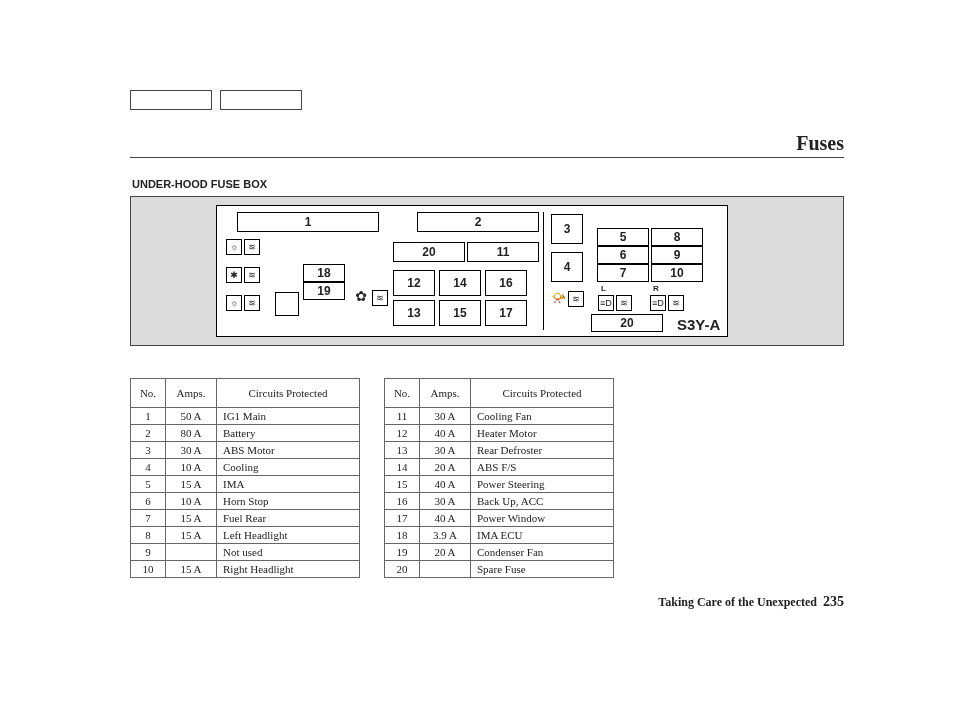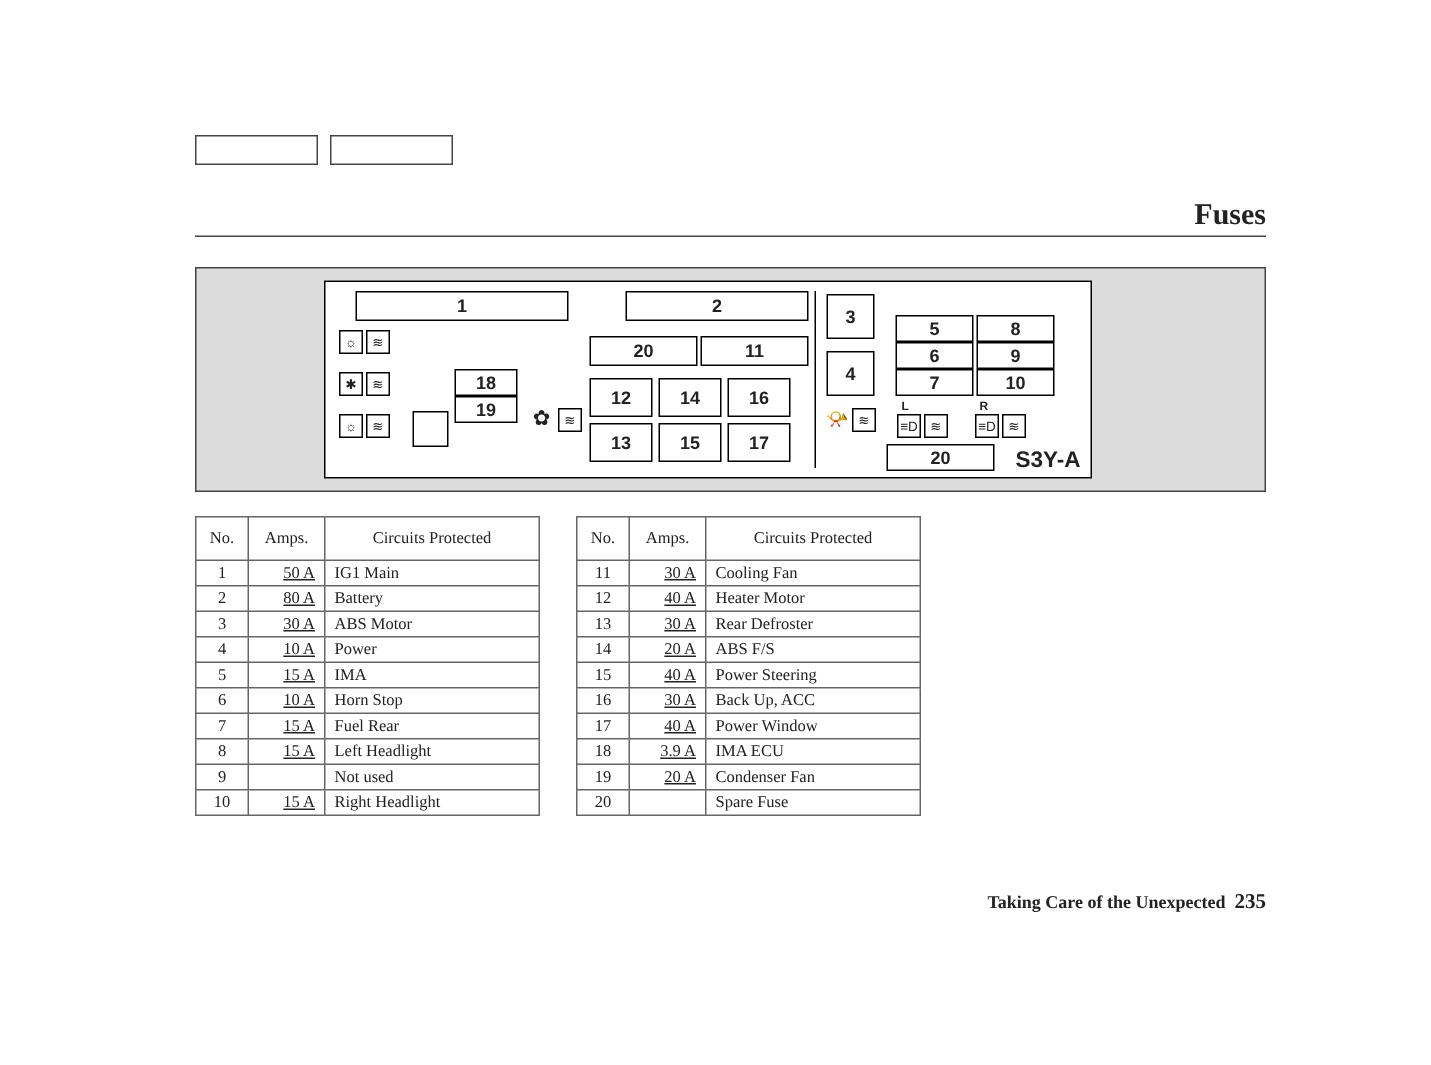--- a/index.html
+++ b/index.html
@@ -84,33 +84,34 @@
     line-height: 14px;
     margin: 1px;
   }
   .tables {
     display: flex;
     gap: 24px;
   }
   table.fuse {
     border-collapse: collapse;
     font-size: 11px;
+    margin-top: 16px;
   }
   table.fuse th, table.fuse td {
     border: 1px solid #666;
     padding: 2px 6px;
     text-align: left;
   }
   table.fuse th {
     font-weight: normal;
     text-align: center;
     padding: 8px 6px;
   }
   table.fuse td.num { text-align: center; width: 22px; }
-  table.fuse td.amp { text-align: right; width: 38px; text-decoration: underline; }
+  table.fuse td.amp { text-align: center; width: 38px; }
   table.fuse td.circ { width: 130px; }
   .footer {
     position: absolute;
     right: 110px;
     bottom: 100px;
     font-size: 12px;
     font-weight: bold;
   }
   .footer .pg { font-size: 14px; margin-top: 40px; }
 </style>
@@ -120,20 +121,21 @@
 <div class="page">
   <div class="top-boxes">
     <div class="tbox"></div>
     <div class="tbox"></div>
   </div>
 
   <div class="header-right">
     <h1>Fuses</h1>
   </div>
 
+  <div class="subhead">UNDER-HOOD FUSE BOX</div>
 
   <div class="bigbox">
     <div class="diagram">
 
       <div class="dbox" style="left:20px; top:6px; width:140px; height:18px;">
           <span>1</span>
         </div>
       <div class="dbox" style="left:200px; top:6px; width:120px; height:18px;">
           <span>2</span>
         </div>
@@ -255,21 +257,21 @@
             <td class="circ">Battery</td>
           </tr>
           <tr>
             <td class="num">3</td>
             <td class="amp">30 A</td>
             <td class="circ">ABS Motor</td>
           </tr>
           <tr>
             <td class="num">4</td>
             <td class="amp">10 A</td>
-            <td class="circ">Power</td>
+            <td class="circ">Cooling</td>
           </tr>
           <tr>
             <td class="num">5</td>
             <td class="amp">15 A</td>
             <td class="circ">IMA</td>
           </tr>
           <tr>
             <td class="num">6</td>
             <td class="amp">10 A</td>
             <td class="circ">Horn Stop</td>

